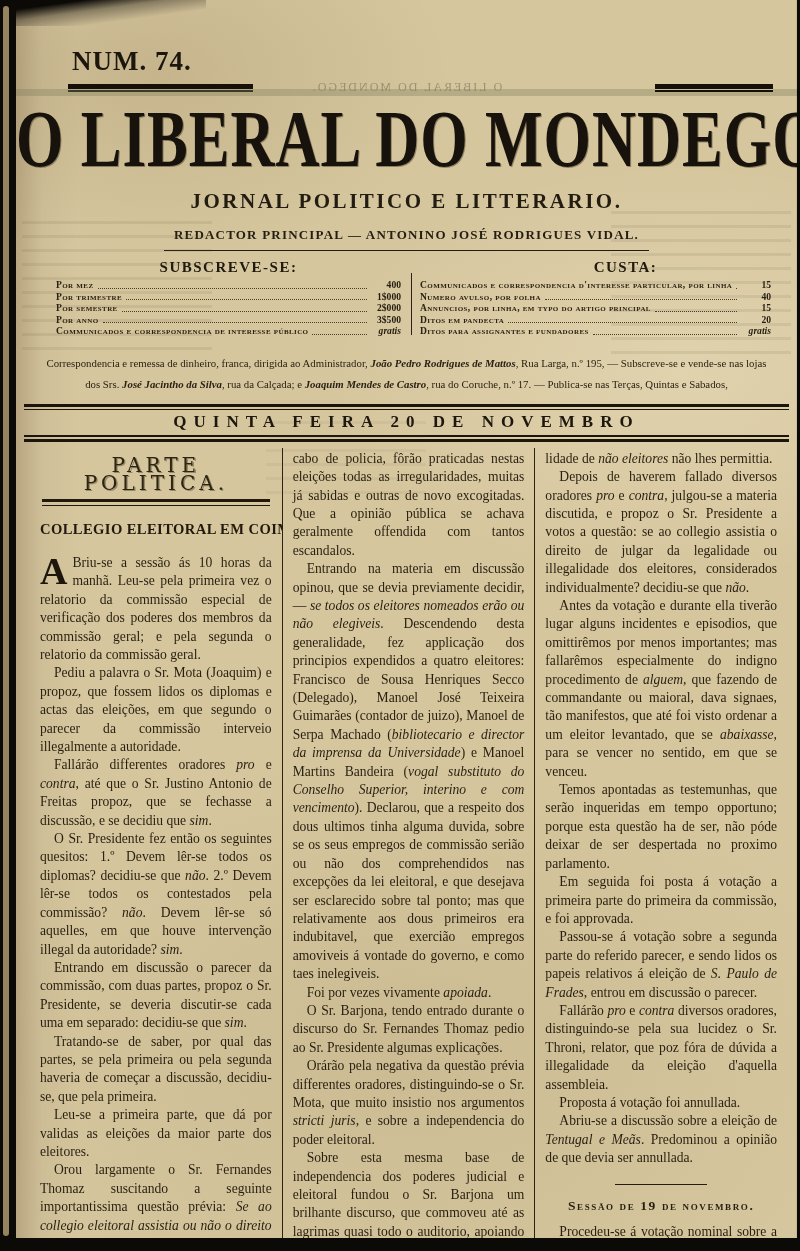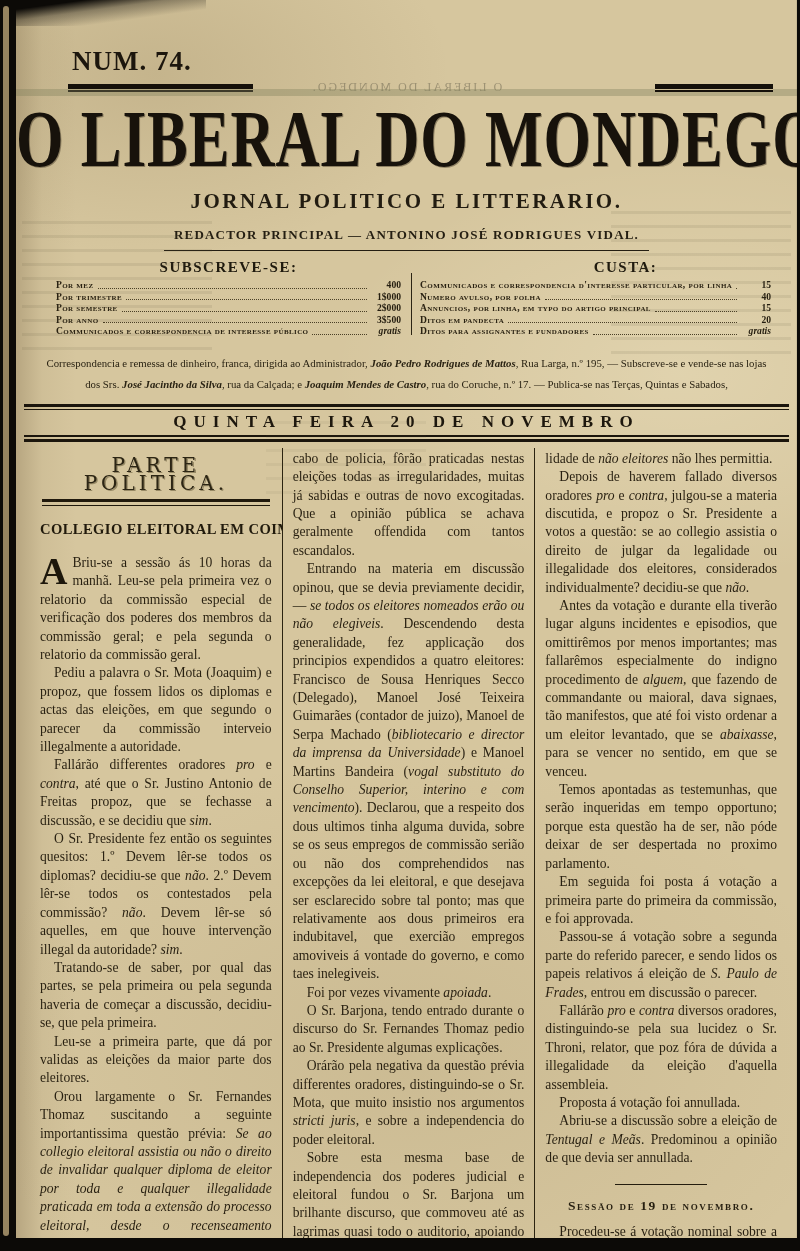--- a/index.html
+++ b/index.html
@@ -194,20 +194,21 @@
 
     <div class="columns">
       <div class="col">
           <div class="ornament">PARTE POLITICA.</div>
           <div class="drule2"></div>
           <div class="col-subhead">COLLEGIO ELEITORAL EM COIMBRA.</div>
           <p class="p-cont"><span class="dropcap">A</span>Briu-se a sessão ás 10 horas da manhã. Leu-se pela primeira vez o relatorio da commissão especial de verificação dos poderes dos membros da commissão geral; e pela segunda o relatorio da commissão geral.</p>
           <p>Pediu a palavra o Sr. Mota (Joaquim) e propoz, que fossem lidos os diplomas e actas das eleições, em que segundo o parecer da commissão interveio illegalmente a autoridade.</p>
           <p>Fallárão differentes oradores <i>pro</i> e <i>contra</i>, até que o Sr. Justino Antonio de Freitas propoz, que se fechasse a discussão, e se decidiu que <i>sim</i>.</p>
           <p>O Sr. Presidente fez então os seguintes quesitos: 1.º Devem lêr-se todos os diplomas? decidiu-se que <i>não</i>. 2.º Devem lêr-se todos os contestados pela commissão? <i>não</i>. Devem lêr-se só aquelles, em que houve intervenção illegal da autoridade? <i>sim</i>.</p>
+          <p>Entrando em discussão o parecer da commissão, com duas partes, propoz o Sr. Presidente, se deveria discutir-se cada uma em separado: decidiu-se que <i>sim</i>.</p>
           <p>Tratando-se de saber, por qual das partes, se pela primeira ou pela segunda haveria de começar a discussão, decidiu-se, que pela primeira.</p>
           <p>Leu-se a primeira parte, que dá por validas as eleições da maior parte dos eleitores.</p>
           <p>Orou largamente o Sr. Fernandes Thomaz suscitando a seguinte importantissima questão prévia: <i>Se ao collegio eleitoral assistia ou não o direito de invalidar qualquer diploma de eleitor por toda e qualquer illegalidade praticada em toda a extensão do processo eleitoral, desde o recenseamento inclusive.</i></p>
         </div>
       <div class="col col-b">
           <p class="p-cont">cabo de policia, fôrão praticadas nestas eleições todas as irregularidades, muitas já sabidas e outras de novo excogitadas. Que a opinião pública se achava geralmente offendida com tantos escandalos.</p>
           <p>Entrando na materia em discussão opinou, que se devia previamente decidir, — <i>se todos os eleitores nomeados erão ou não elegiveis</i>. Descendendo desta generalidade, fez applicação dos principios expendidos a quatro eleitores: Francisco de Sousa Henriques Secco (Delegado), Manoel José Teixeira Guimarães (contador de juizo), Manoel de Serpa Machado (<i>bibliotecario e director da imprensa da Universidade</i>) e Manoel Martins Bandeira (<i>vogal substituto do Conselho Superior, interino e com vencimento</i>). Declarou, que a respeito dos dous ultimos tinha alguma duvida, sobre se os seus empregos de commissão serião ou não dos comprehendidos nas excepções da lei eleitoral, e que desejava ser esclarecido sobre tal ponto; mas que relativamente aos dous primeiros era indubitavel, que exercião empregos amoviveis á vontade do governo, e como taes inelegiveis.</p>
           <p>Foi por vezes vivamente <i>apoiada</i>.</p>
           <p>O Sr. Barjona, tendo entrado durante o discurso do Sr. Fernandes Thomaz pedio ao Sr. Presidente algumas explicações.</p>
           <p>Orárão pela negativa da questão prévia differentes oradores, distinguindo-se o Sr. Mota, que muito insistio nos argumentos <i>stricti juris</i>, e sobre a independencia do poder eleitoral.</p>

